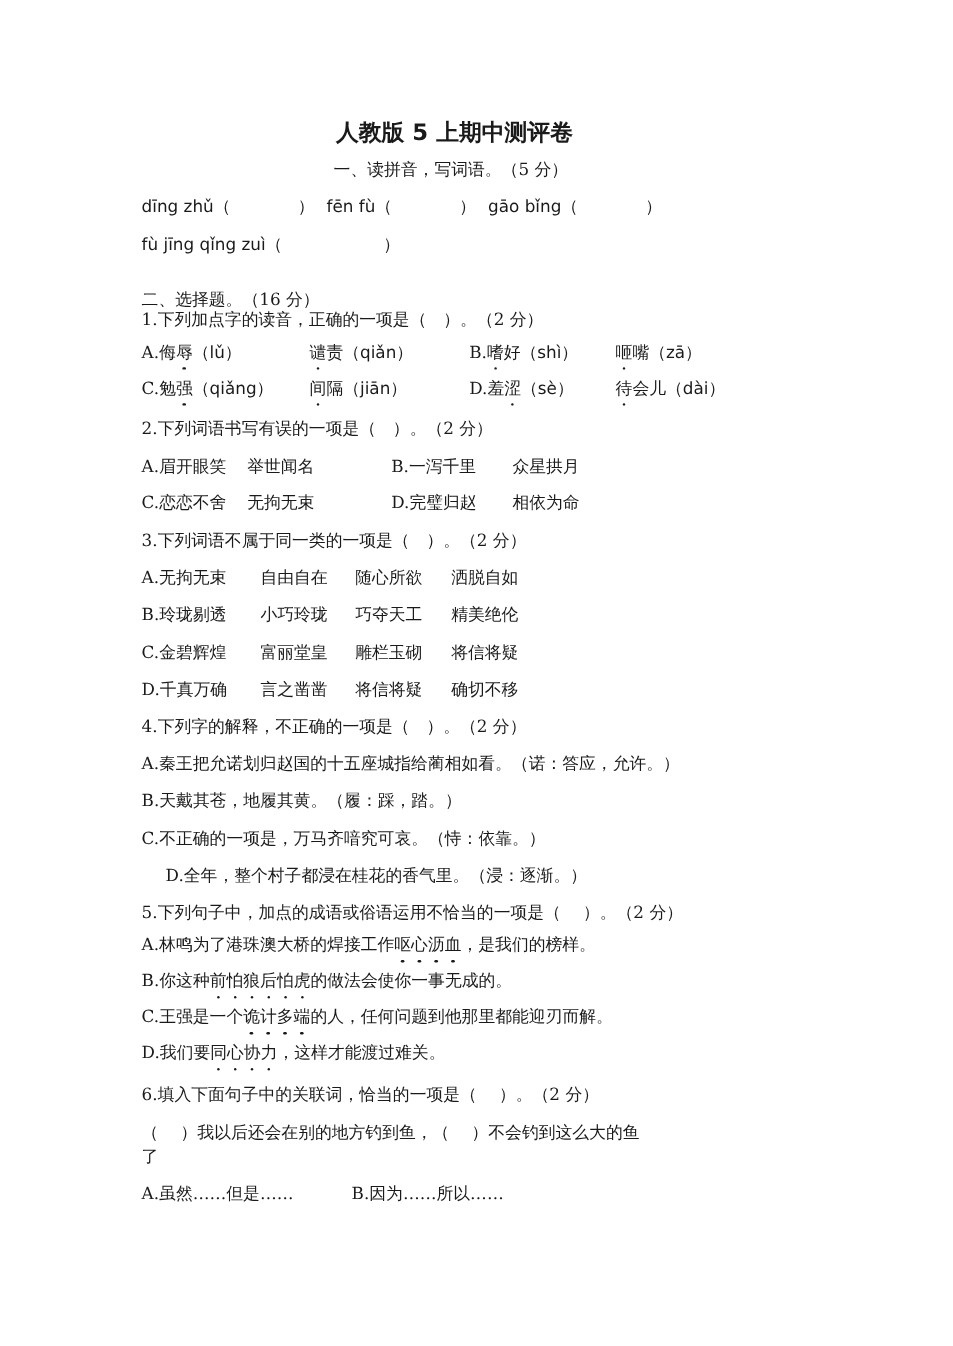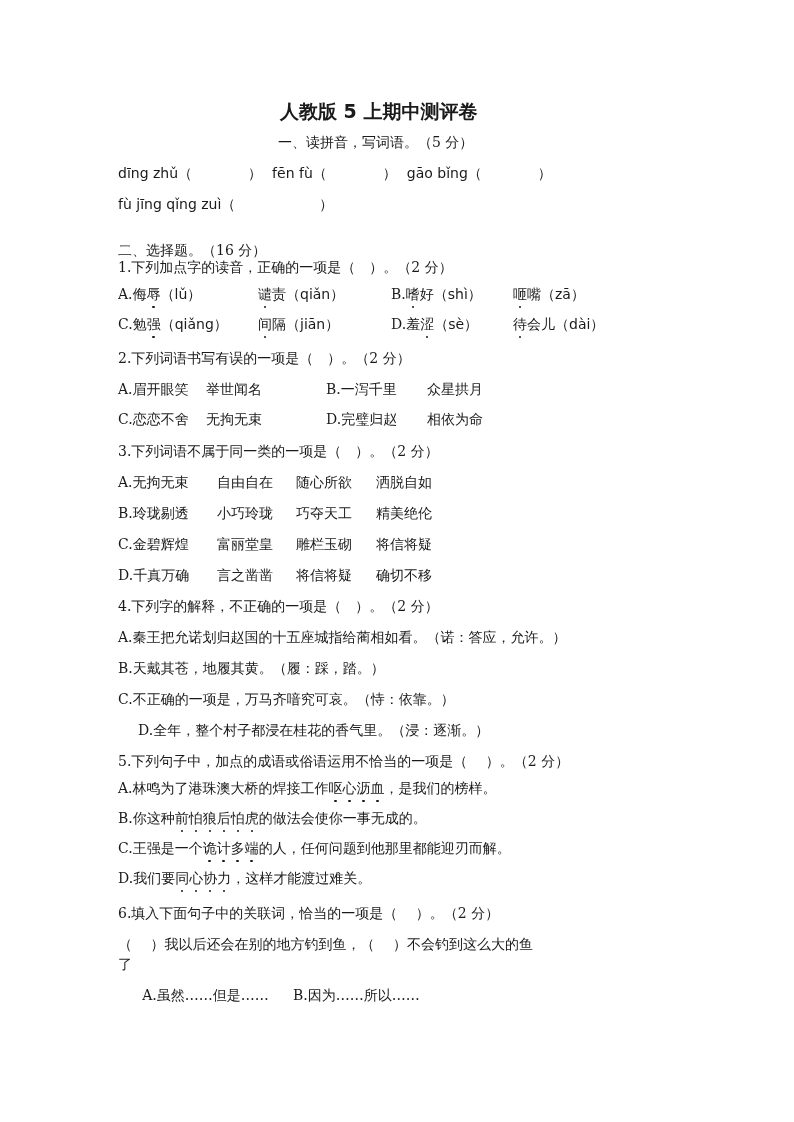--- a/index.html
+++ b/index.html
@@ -78,17 +78,17 @@
 
   <div class="line" style="top:752px;">5.下列句子中，加点的成语或俗语运用不恰当的一项是（　 ）。（2 分）</div>
   <div class="line" style="top:779px;"><span>A.</span><span>林鸣为了港珠澳大桥的焊接工作</span><span class="dotted-phrase"><span class="dot">呕</span><span class="dot">心</span><span class="dot">沥</span><span class="dot">血</span></span><span>，是我们的榜样。</span></div>
   <div class="line" style="top:809px;"><span>B.</span><span>你这种</span><span class="dotted-phrase"><span class="dot">前</span><span class="dot">怕</span><span class="dot">狼</span><span class="dot">后</span><span class="dot">怕</span><span class="dot">虎</span></span><span>的做法会使你一事无成的。</span></div>
   <div class="line" style="top:839px;"><span>C.</span><span>王强是一个</span><span class="dotted-phrase"><span class="dot">诡</span><span class="dot">计</span><span class="dot">多</span><span class="dot">端</span></span><span>的人，任何问题到他那里都能迎刃而解。</span></div>
   <div class="line" style="top:869px;"><span>D.</span><span>我们要</span><span class="dotted-phrase"><span class="dot">同</span><span class="dot">心</span><span class="dot">协</span><span class="dot">力</span></span><span>，这样才能渡过难关。</span></div>
 
   <div class="line" style="top:904px;">6.填入下面句子中的关联词，恰当的一项是（　 ）。（2 分）</div>
   <div class="line" style="top:935px;">（　 ）我以后还会在别的地方钓到鱼，（　 ）不会钓到这么大的鱼</div>
   <div class="line" style="top:955px;">了</div>
-  <div class="line" style="top:986px;text-align:center;">
+  <div class="line" style="top:986px;">
     <span class="col" style="width:175px"><span>A.</span><span>虽然……但是……</span></span><span class="col"><span>B.</span><span>因为……所以……</span></span>
   </div>
 
 </div>
 
 </body></html>

